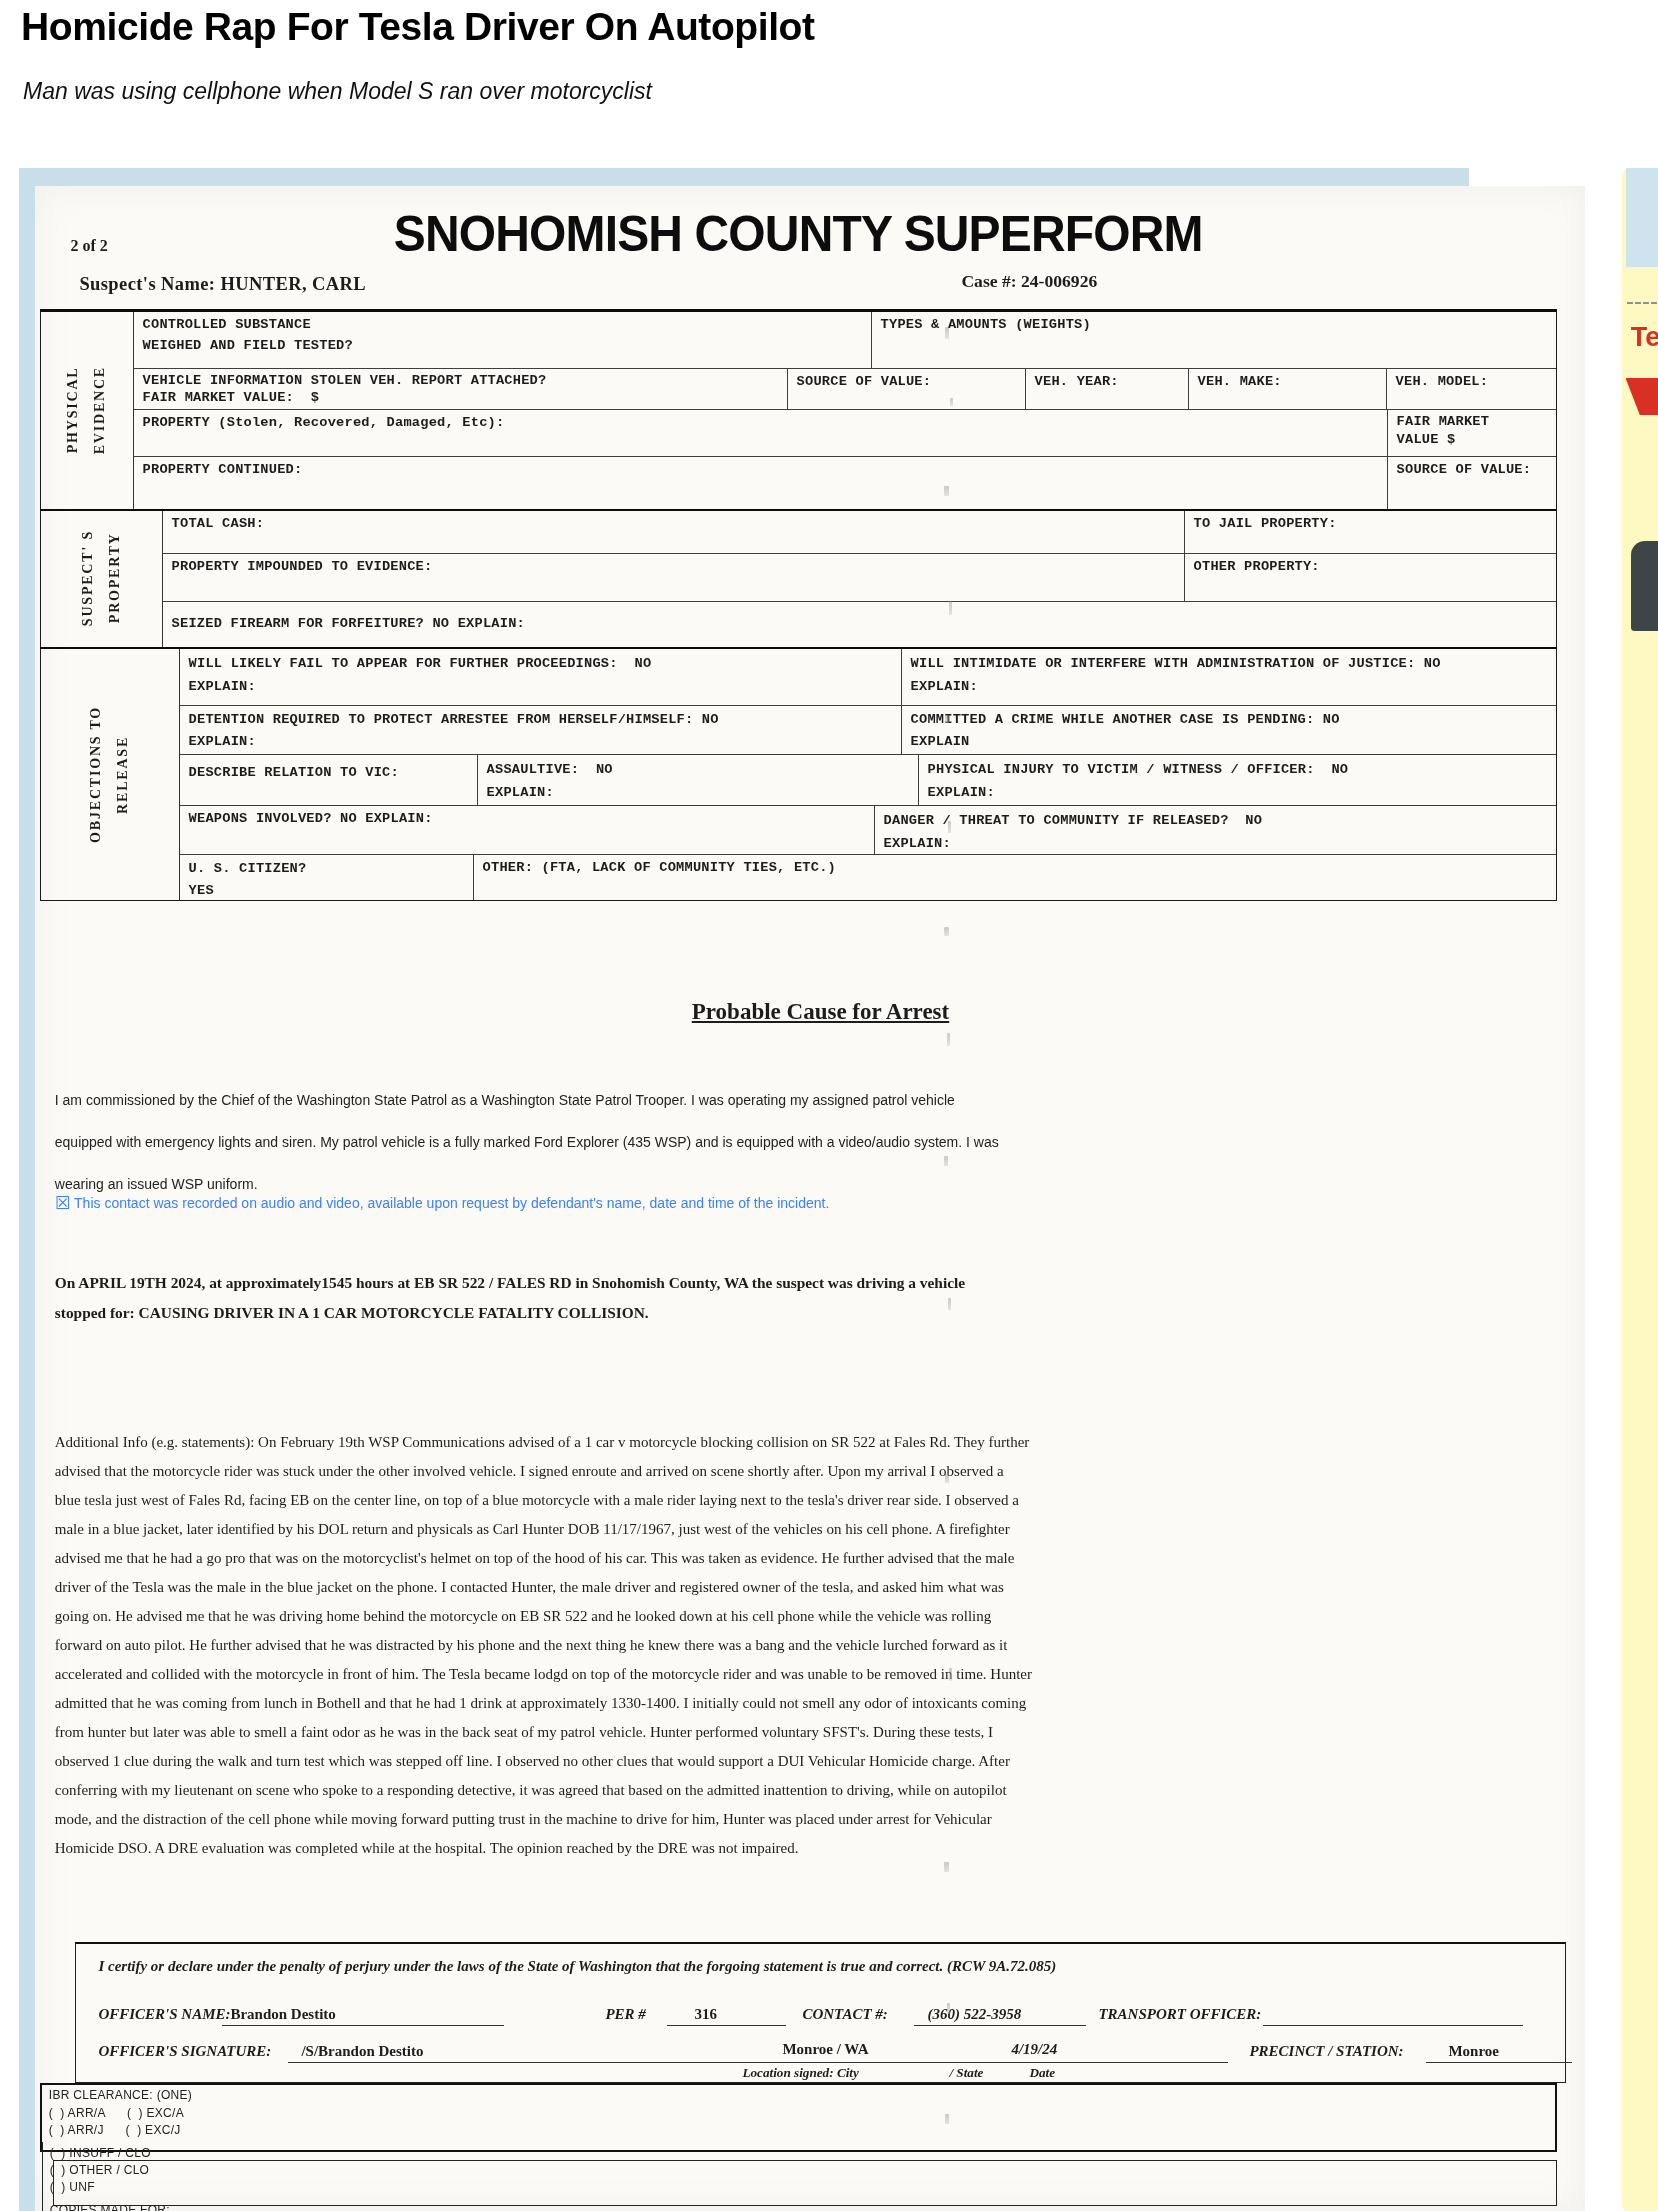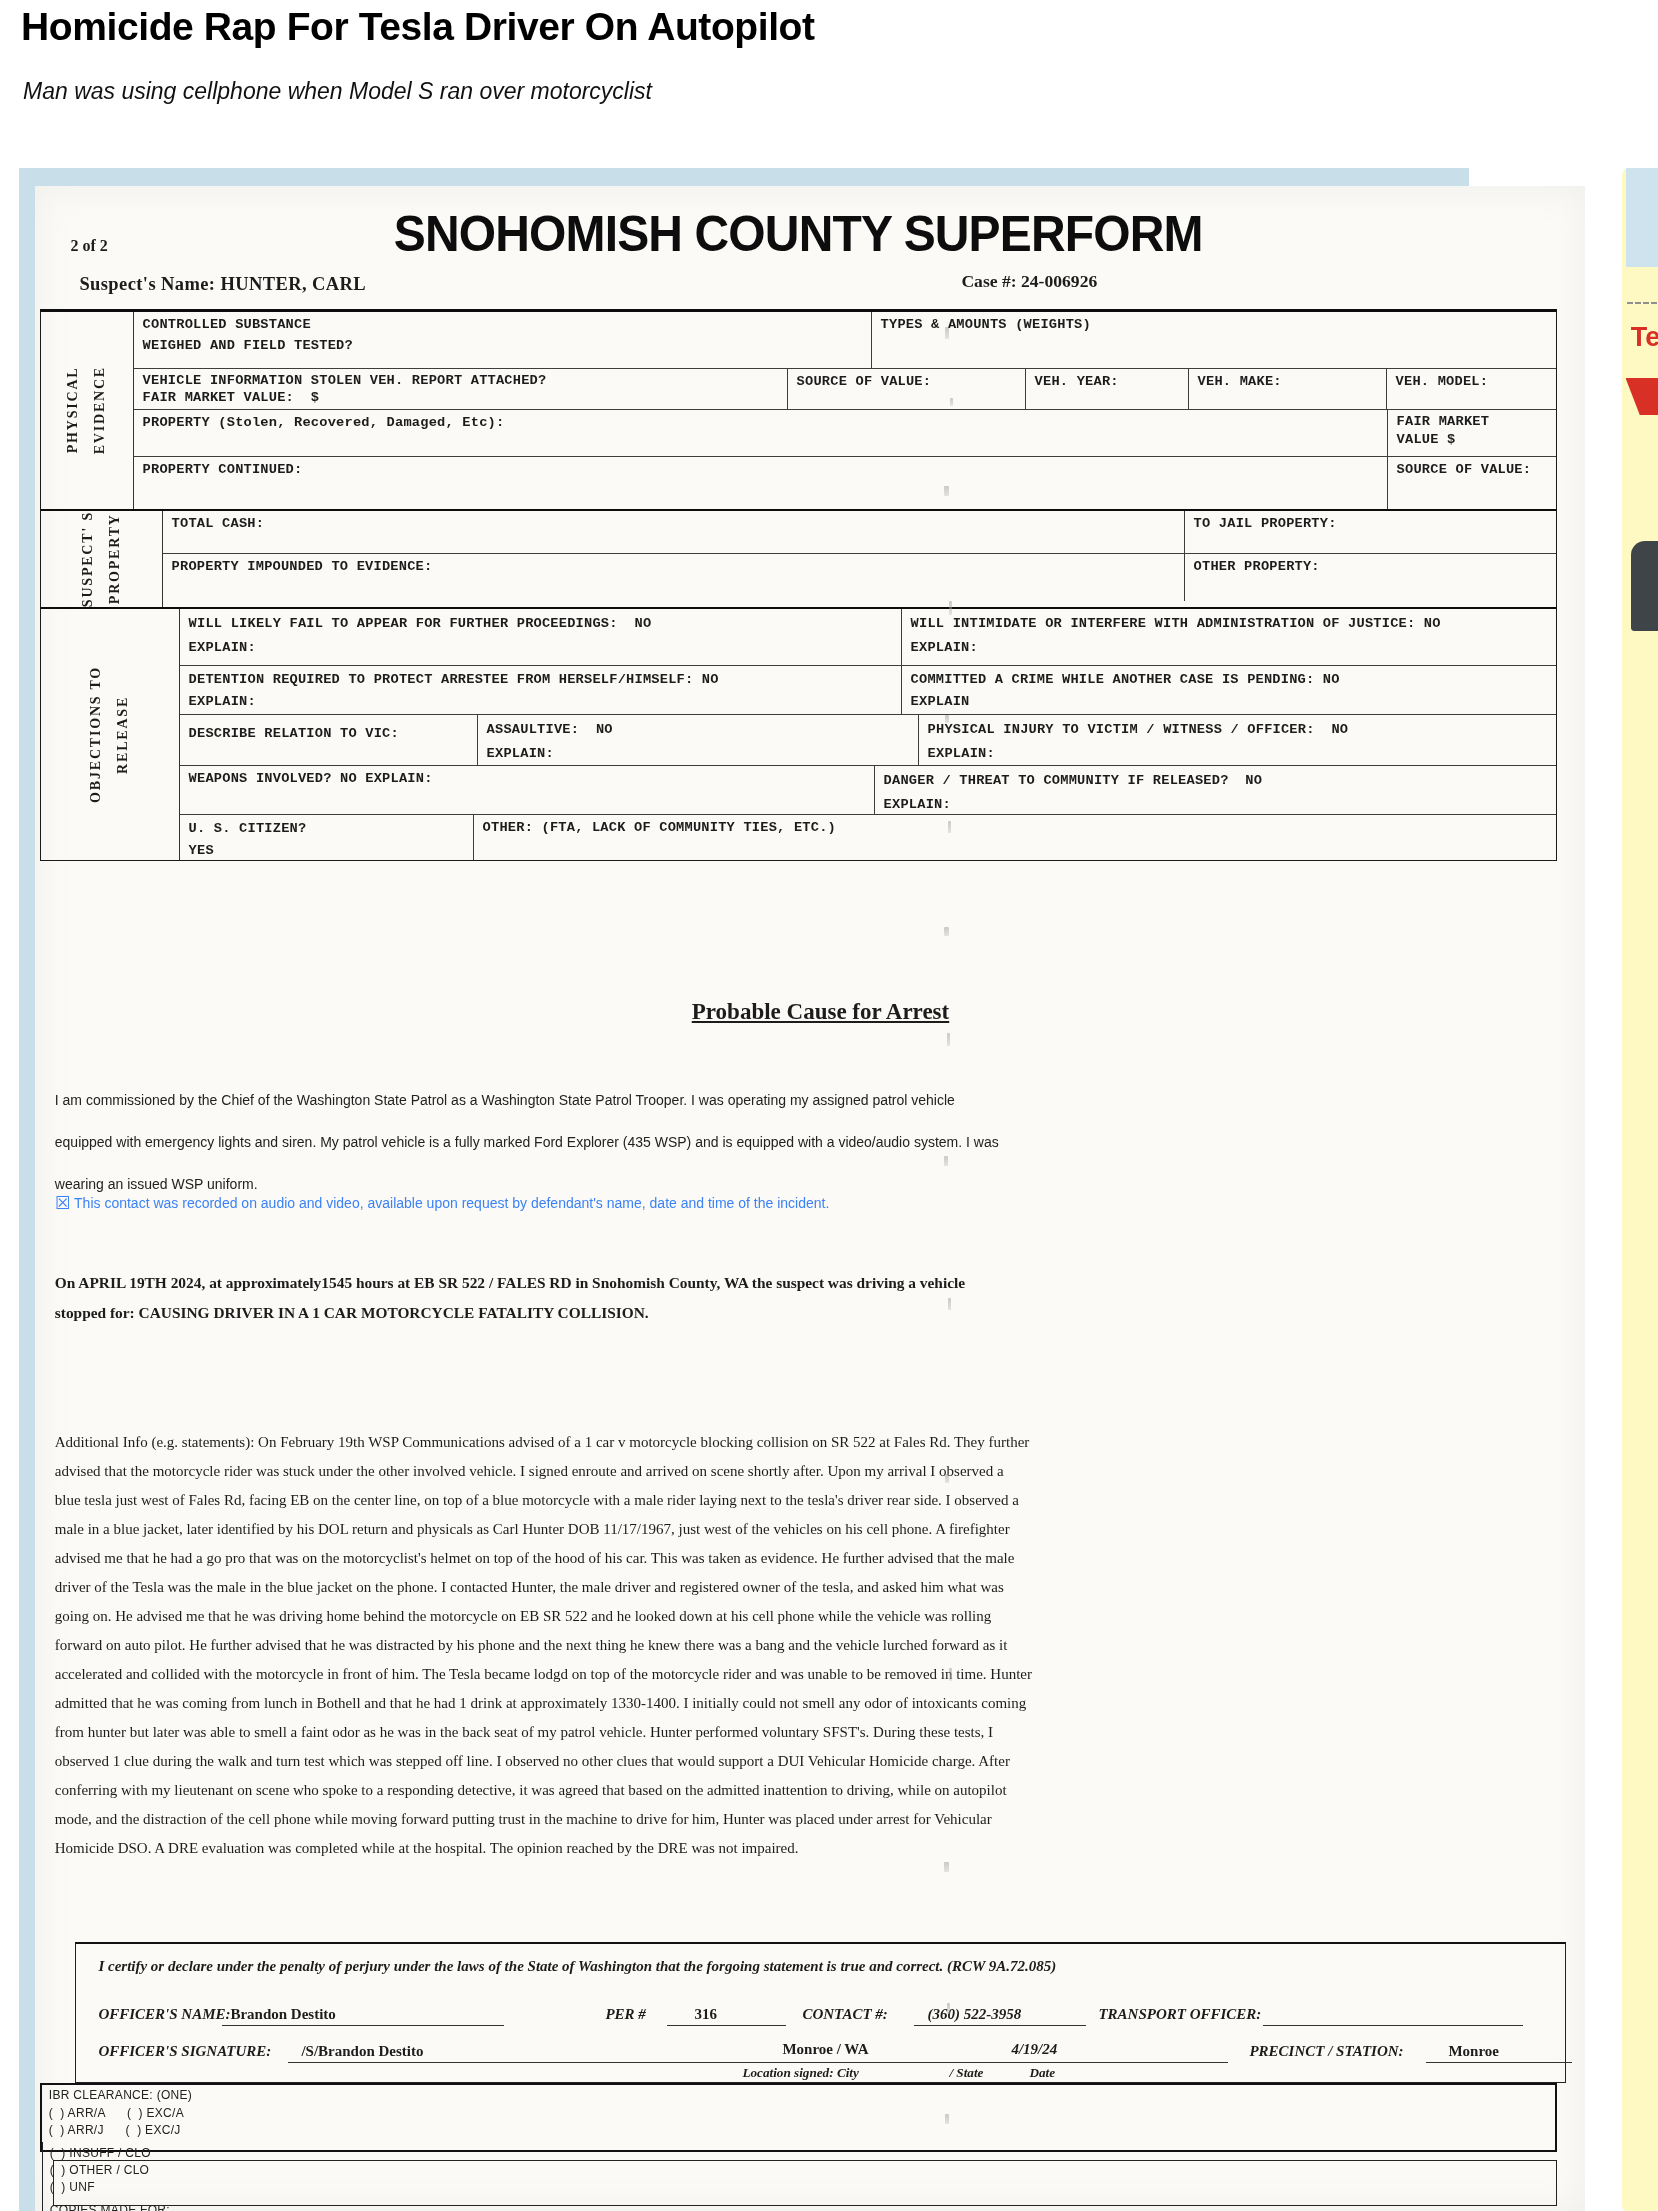--- a/index.html
+++ b/index.html
@@ -131,20 +131,23 @@
 PROPERTY</span>
           </div>
         <div class="rows">
           <div class="row" style="height:42px;">
             <div class="cell" style="width:1021px;">TOTAL CASH:</div>
             <div class="cell" style="flex:1;">TO JAIL  PROPERTY:</div>
           </div>
           <div class="row" style="height:48px;">
             <div class="cell" style="width:1021px;">PROPERTY IMPOUNDED TO EVIDENCE:</div>
             <div class="cell" style="flex:1;">OTHER PROPERTY:</div>
+          </div>
+          <div class="row" style="height:46px;">
+            <div class="cell" style="flex:1;padding-top:12.4px;">SEIZED FIREARM FOR FORFEITURE?  NO   EXPLAIN:</div>
           </div>
         </div>
       </div>
 
       <div class="section">
         <div class="vlab" style="width:139px;">
             <span class="pre">OBJECTIONS TO
 RELEASE</span>
           </div>
         <div class="rows">

